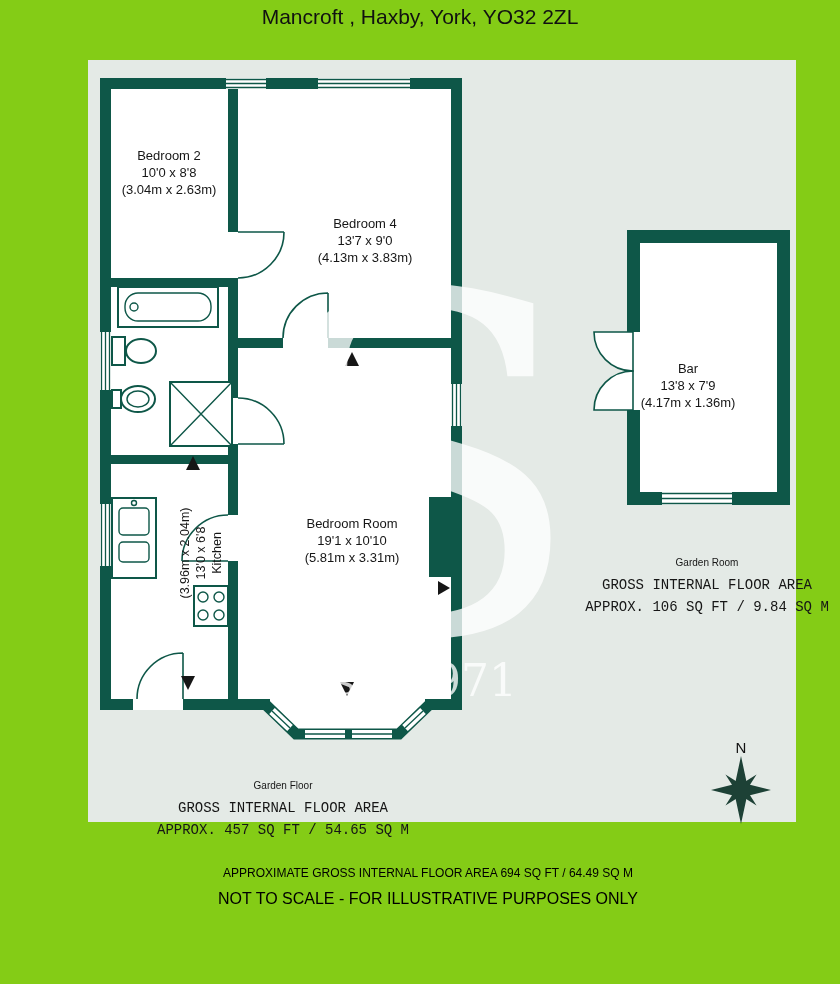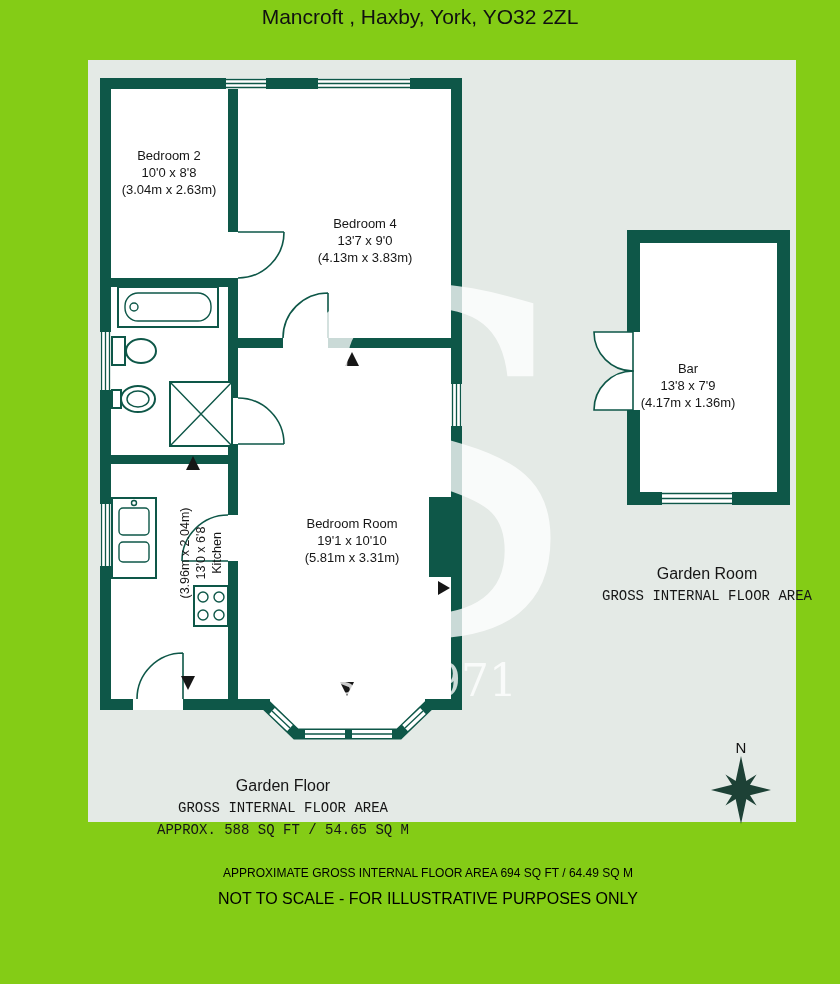--- a/index.html
+++ b/index.html
@@ -30,21 +30,21 @@
   .page-title { position:absolute; top:5px; left:0; width:100%; text-align:center;
                 font-size:21px; line-height:24px; color:#111; }
   .plan-label { position:absolute; transform:translate(-50%,-50%); text-align:center;
                 font-size:13px; line-height:17px; white-space:nowrap; }
   .plan-label span { display:block; }
   .kitchen-label { position:absolute; left:141px; top:518px; width:120px; height:70px;
                    transform:rotate(-90deg); display:flex; flex-direction:column;
                    justify-content:center; text-align:center; font-size:12.5px; line-height:16px; }
   .kitchen-label span { display:block; white-space:nowrap; }
   .area-label { position:absolute; transform:translate(-50%,-50%); text-align:center; white-space:nowrap; }
-  .area-label .area-title { display:block; font-size:16px; line-height:22px; }
+  .area-label .area-title { display:block; font-size:10px; line-height:22px; }
   .area-label .area-line  { display:block; font-size:14px;  line-height:22px;font-family:Liberation Mono, monospace; }
   .compass-n { position:absolute; left:741px; top:747px; transform:translate(-50%,-50%);
                font-size:15px; color:#111; }
   .footer-line { position:absolute; left:0; width:100%; text-align:center; color:#000;margin-left:8px; }
   #footer1 { top:890px; font-size:16px; }
   #footer2 { top:866px; font-size:12px; }
   #footer3 { top:938px; font-size:15px; }
   #footer4 { top:960px; font-size:15px; }
 </style>
 </head>
@@ -212,26 +212,27 @@
 
   <div class="plan-label" style="left:688px; top:385px;">
     <span>Bar</span>
     <span>13'8 x 7'9</span>
     <span>(4.17m x 1.36m)</span>
   </div>
 
   <div class="area-label" style="left:707px; top:585px;">
     <span class="area-title">Garden Room</span>
     <span class="area-line">GROSS INTERNAL FLOOR AREA</span>
+    <span class="area-line">APPROX. 106 SQ FT / 9.84 SQ M</span>
   </div>
 
   <div class="area-label" style="left:283px; top:808px;">
     <span class="area-title">Garden Floor</span>
     <span class="area-line">GROSS INTERNAL FLOOR AREA</span>
-    <span class="area-line">APPROX. 588 SQ FT / 54.65 SQ M</span>
+    <span class="area-line">APPROX. 457 SQ FT / 54.65 SQ M</span>
   </div>
 
   <div class="compass-n">N</div>
 
   <div id="footer1" class="footer-line">NOT TO SCALE - FOR ILLUSTRATIVE PURPOSES ONLY</div>
   <div id="footer2" class="footer-line">APPROXIMATE GROSS INTERNAL FLOOR AREA 694 SQ FT / 64.49 SQ M</div>
 
 </div>
 
 </body></html>

